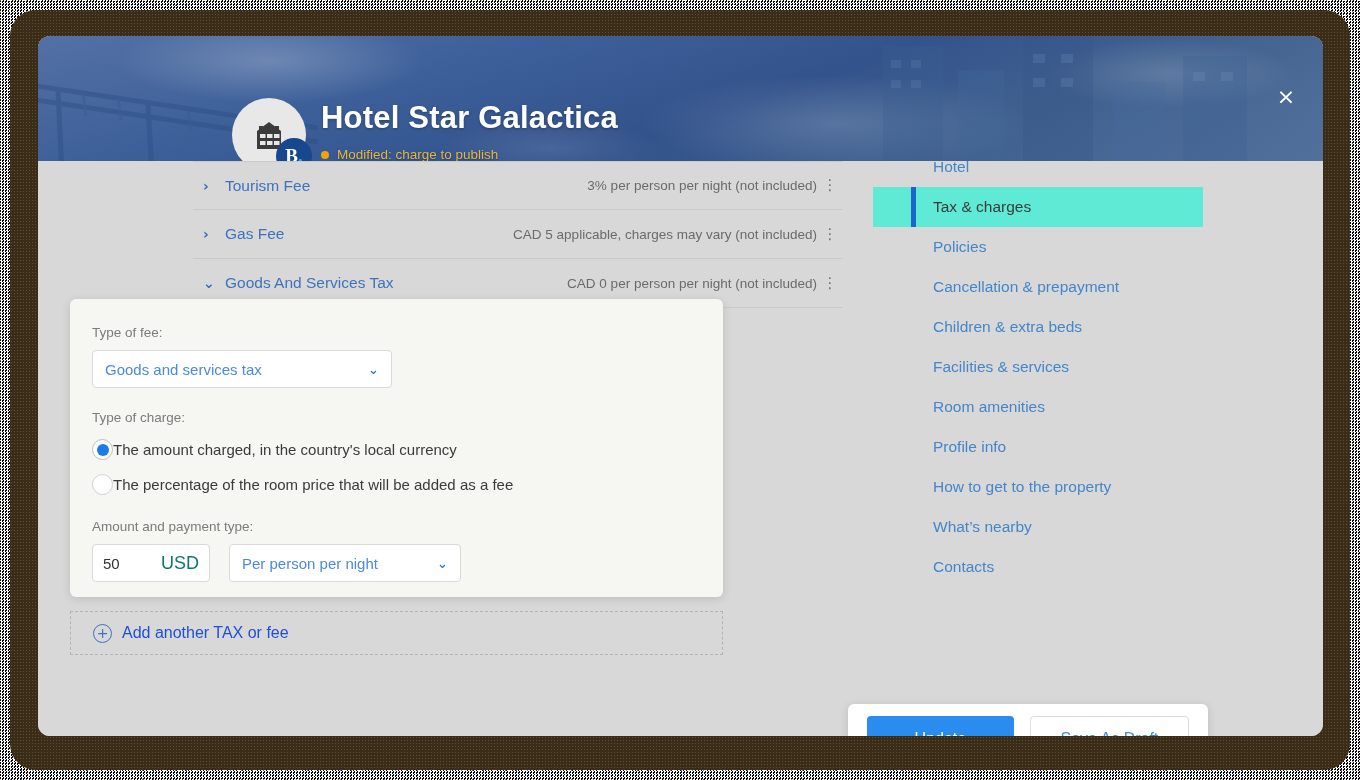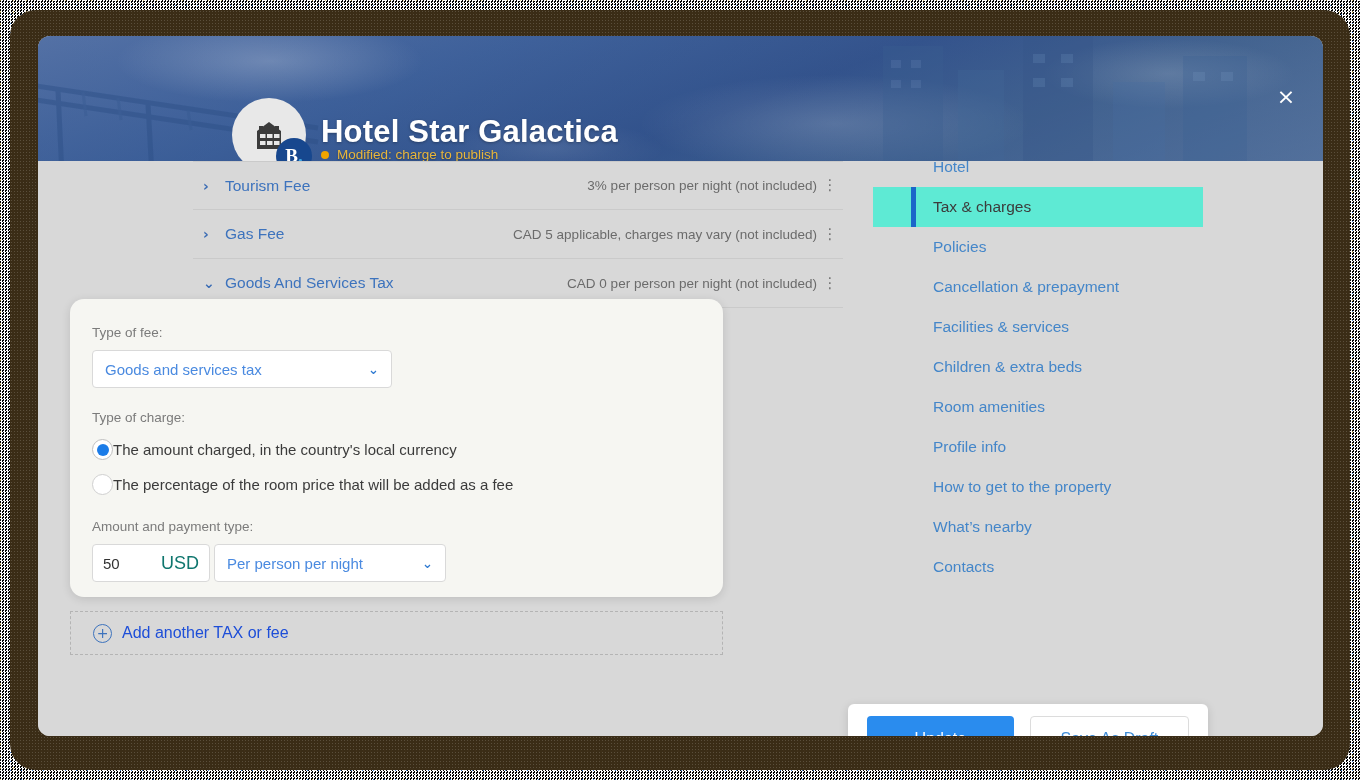--- a/index.html
+++ b/index.html
@@ -87,21 +87,21 @@
   #logo-badge {
     position: absolute; right: -6px; bottom: -2px;
     width: 36px; height: 36px; border-radius: 50%;
     background: #17478e; color: #fff;
     display: flex; align-items: center; justify-content: center;
     font-size: 19px; font-weight: bold;
     font-family: "Liberation Serif", serif;
   }
   #logo-badge .dot { color: #3ea8e5; }
   #hotel-title {
-    position: absolute; left: 283px; top: 78px;
+    position: absolute; left: 283px; top: 64px;
     color: #ffffff; font-size: 31px; font-weight: bold;
     letter-spacing: .2px;
     text-shadow: 0 1px 3px rgba(0,0,0,.30);
   }
   #modified-row {
     position: absolute; left: 283px; top: 111px;
     display: flex; align-items: center; gap: 8px;
   }
   #modified-dot {
     width: 8px; height: 8px; border-radius: 50%; background: #f0a500;
@@ -147,21 +147,21 @@
     width: 26px; text-align: center; color: #777; font-size: 15px;
     letter-spacing: 0; line-height: .7; cursor: pointer;
     font-family: "DejaVu Sans", sans-serif;
   }
 
   
   #fee-panel {
     position: absolute; left: 32px; top: 138px;
     width: 653px; height: 298px;
     background: #f6f6f2;
-    border-radius: 14px;
+    border-radius: 6px;
     box-shadow: 0 2px 10px rgba(0,0,0,.12);
     padding: 26px 28px 0 22px;
   }
   .field-label { color: #7b7b7b; font-size: 13.5px; margin-bottom: 10px; }
   .select-box {
     height: 38px; background: #fff;
     border: 1px solid #d9d9d9; border-radius: 4px;
     display: flex; align-items: center; justify-content: space-between;
     padding: 0 12px;
     color: #4a8ae0; font-size: 15px; cursor: pointer;
@@ -180,21 +180,21 @@
     background: #fff; border: 1px solid #d0d0d0;
     display: flex; align-items: center; justify-content: center;
     flex: 0 0 21px;
   }
   .radio.on { border-color: #bfbfbf; }
   .radio.on::after {
     content: ""; width: 12px; height: 12px; border-radius: 50%; background: #1b7ce8;
   }
   .radio-label { color: #3b3b3b; font-size: 15px; }
   #amount-label { margin-top: 24px; margin-bottom: 10px; }
-  #amount-row { display: flex; gap: 4px; }
+  #amount-row { display: flex; gap: 19px; }
   #amount-input {
     width: 118px; height: 38px; background: #fff;
     border: 1px solid #d9d9d9; border-radius: 4px;
     display: flex; align-items: center; justify-content: space-between;
     padding: 0 10px;
   }
   #amount-value { color: #333; font-size: 15px; }
   #amount-currency { color: #0f766e; font-size: 18px; }
   #select-payment-type { width: 232px; }
 
@@ -401,24 +401,24 @@
         <div class="nav-item active">
             <span>Tax &amp; charges</span>
           </div>
         <div class="nav-item">
             <span>Policies</span>
           </div>
         <div class="nav-item">
             <span>Cancellation &amp; prepayment</span>
           </div>
         <div class="nav-item">
+            <span>Children &amp; extra beds</span>
+          </div>
+        <div class="nav-item">
             <span>Facilities &amp; services</span>
-          </div>
-        <div class="nav-item">
-            <span>Children &amp; extra beds</span>
           </div>
         <div class="nav-item">
             <span>Room amenities</span>
           </div>
         <div class="nav-item">
             <span>Profile info</span>
           </div>
         <div class="nav-item">
             <span>How to get to the property</span>
           </div>

